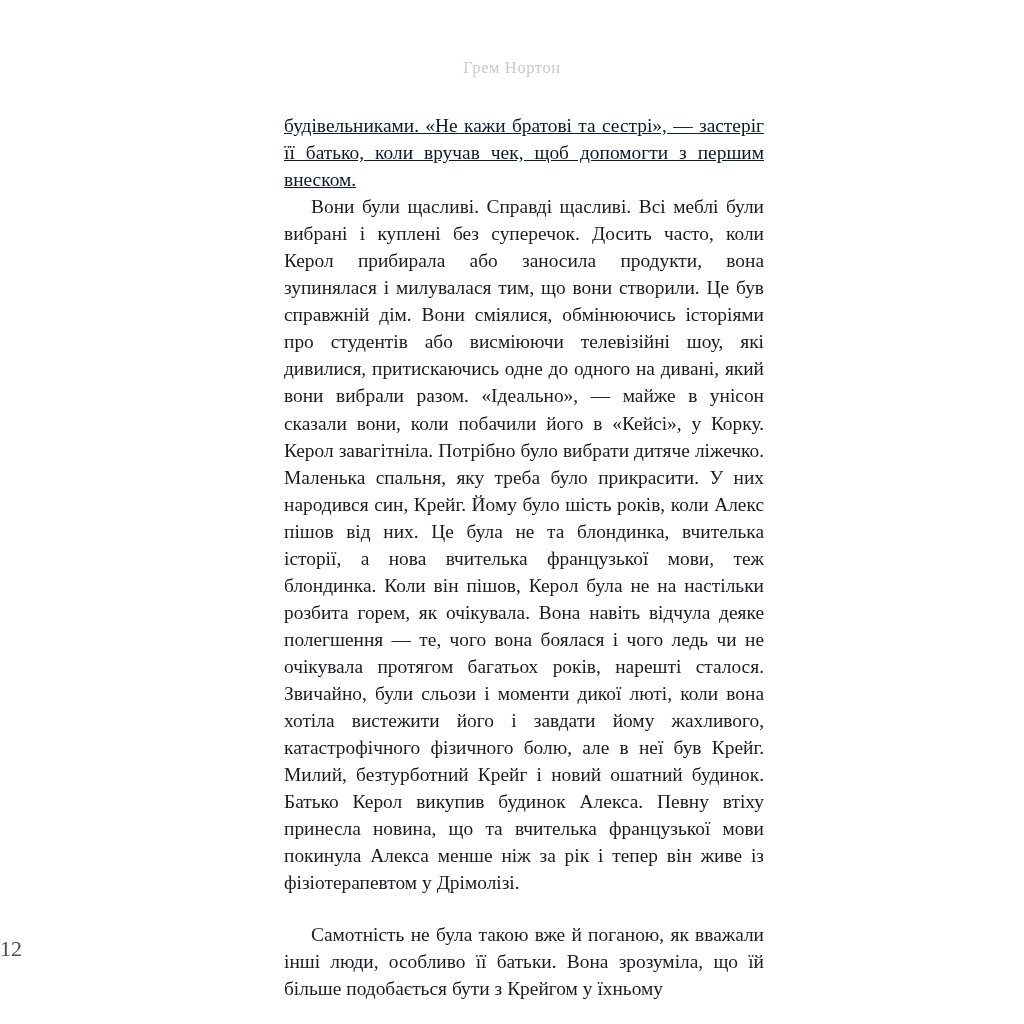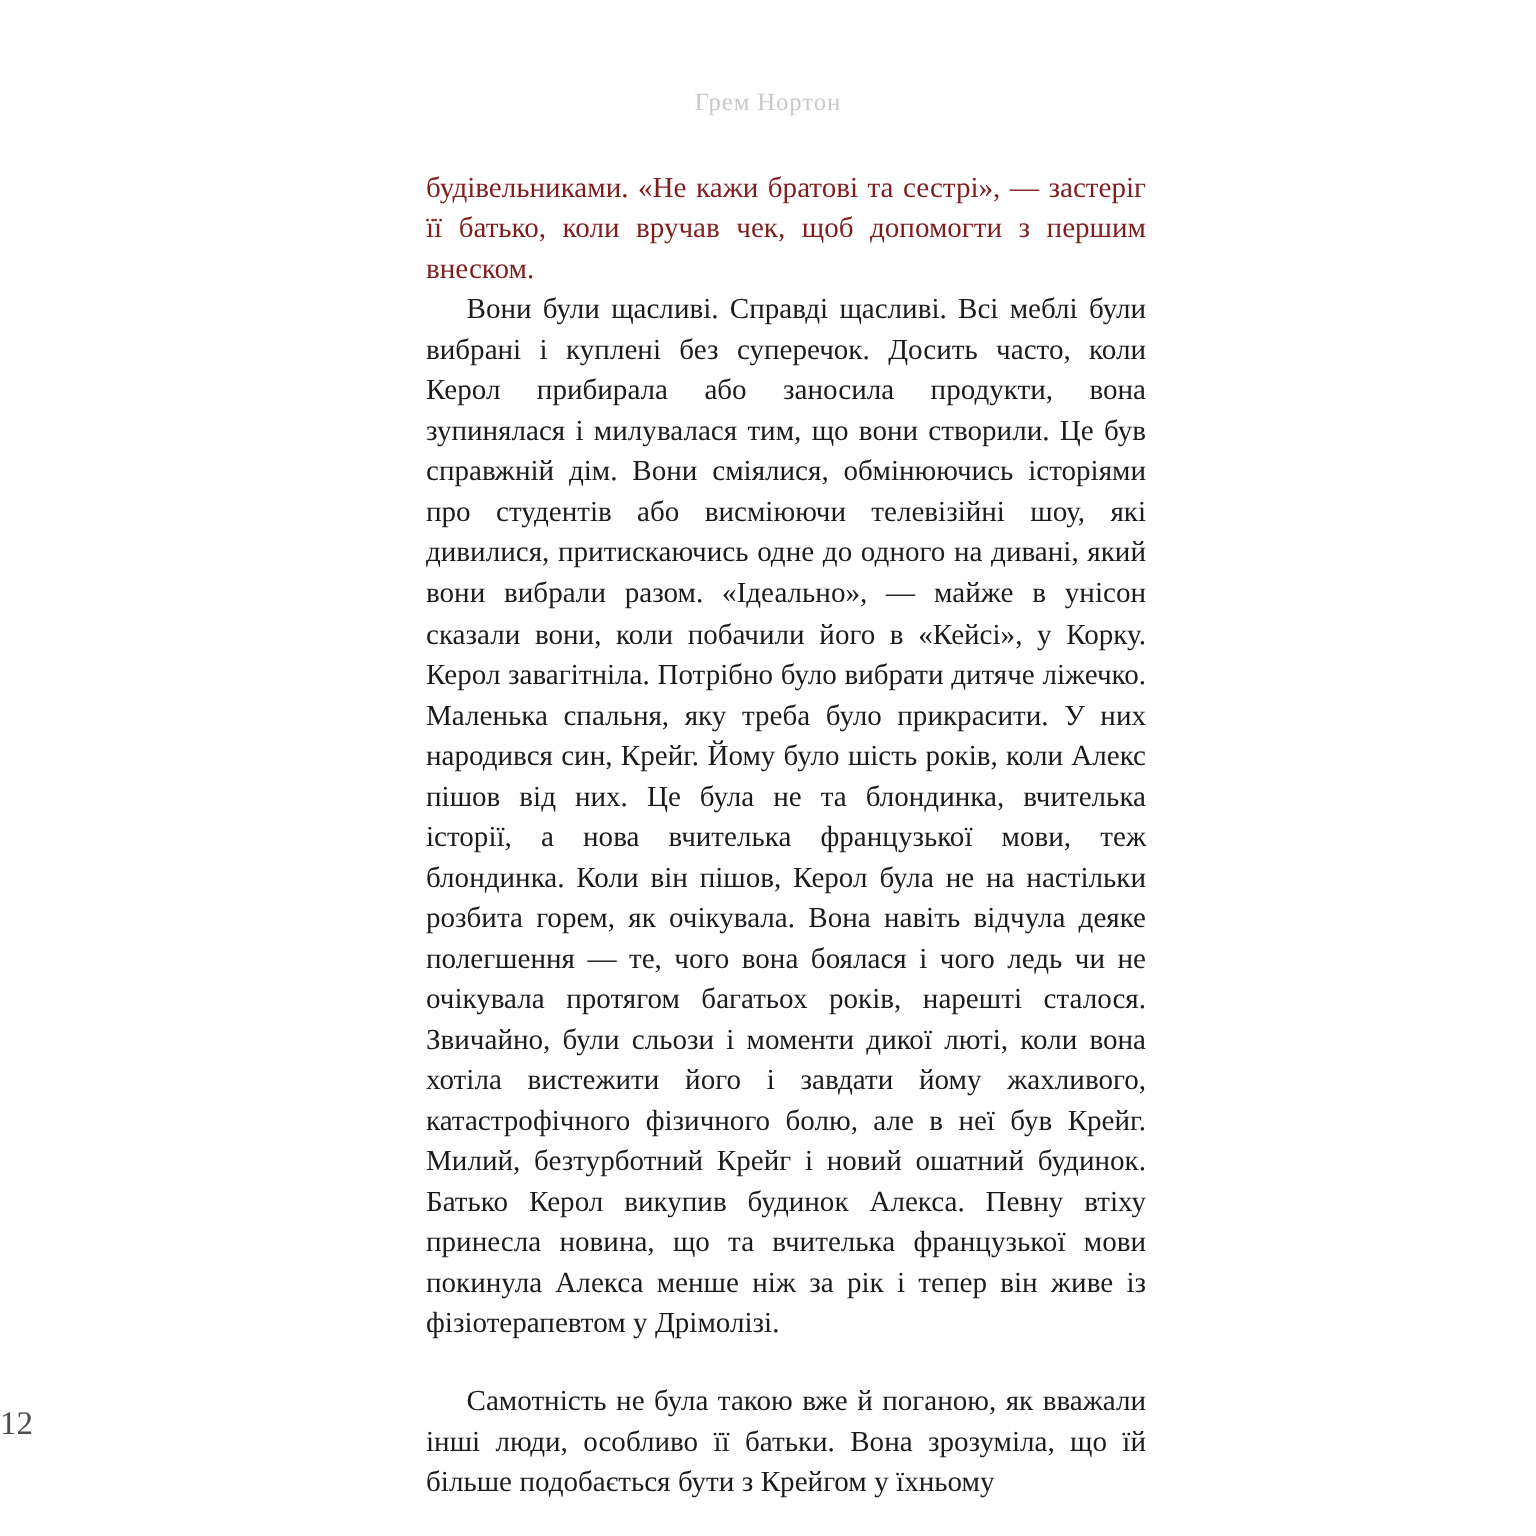--- a/index.html
+++ b/index.html
@@ -74,21 +74,21 @@
 </style>
 </head>
 <body style="background: rgb(255, 255, 255);">
 
 <div class="page">
 
   <div class="running-head" style="color: rgb(201, 201, 204);">Грем Нортон</div>
 
   <div class="text-block">
 
-    <p class="para" style="color: #7f1d1d;">будівельниками. «Не кажи братові та сестрі», — застеріг її батько, коли вручав чек, щоб допомогти з першим внеском.</p>
+    <p class="para" style="color: #0f172a; text-decoration: underline;">будівельниками. «Не кажи братові та сестрі», — застеріг її батько, коли вручав чек, щоб допомогти з першим внеском.</p>
 
     <p class="para indent" style="color: rgb(27, 27, 31);">Вони були щасливі. Справді щасливі. Всі меблі були вибрані і куплені без суперечок. Досить часто, коли Керол прибирала або заносила продукти, вона зупинялася і милувалася тим, що вони створили. Це був справжній дім. Вони сміялися, обмінюючись історіями про студентів або висміюючи телевізійні шоу, які дивилися, притискаючись одне до одного на дивані, який вони вибрали разом. «Ідеально», — майже в унісон сказали вони, коли побачили його в «Кейсі», у Корку. Керол завагітніла. Потрібно було вибрати дитяче ліжечко. Маленька спальня, яку треба було прикрасити. У них народився син, Крейг. Йому було шість років, коли Алекс пішов від них. Це була не та блондинка, вчителька історії, а нова вчителька французької мови, теж блондинка. Коли він пішов, Керол була не на настільки розбита горем, як очікувала. Вона навіть відчула деяке полегшення — те, чого вона боялася і чого ледь чи не очікувала протягом багатьох років, нарешті сталося. Звичайно, були сльози і моменти дикої люті, коли вона хотіла вистежити його і завдати йому жахливого, катастрофічного фізичного болю, але в неї був Крейг. Милий, безтурботний Крейг і новий ошатний будинок. Батько Керол викупив будинок Алекса. Певну втіху принесла новина, що та вчителька французької мови покинула Алекса менше ніж за рік і тепер він живе із фізіотерапевтом у Дрімолізі.</p>
 
     <p class="para indent" style="color: rgb(27, 27, 31); margin-top: 25px;">Самотність не була такою вже й поганою, як вважали інші люди, особливо її батьки. Вона зрозуміла, що їй більше подобається бути з Крейгом у їхньому</p>
 
   </div>
 
   <div class="folio" style="color: rgb(74, 74, 80);">12</div>
 
 </div>

